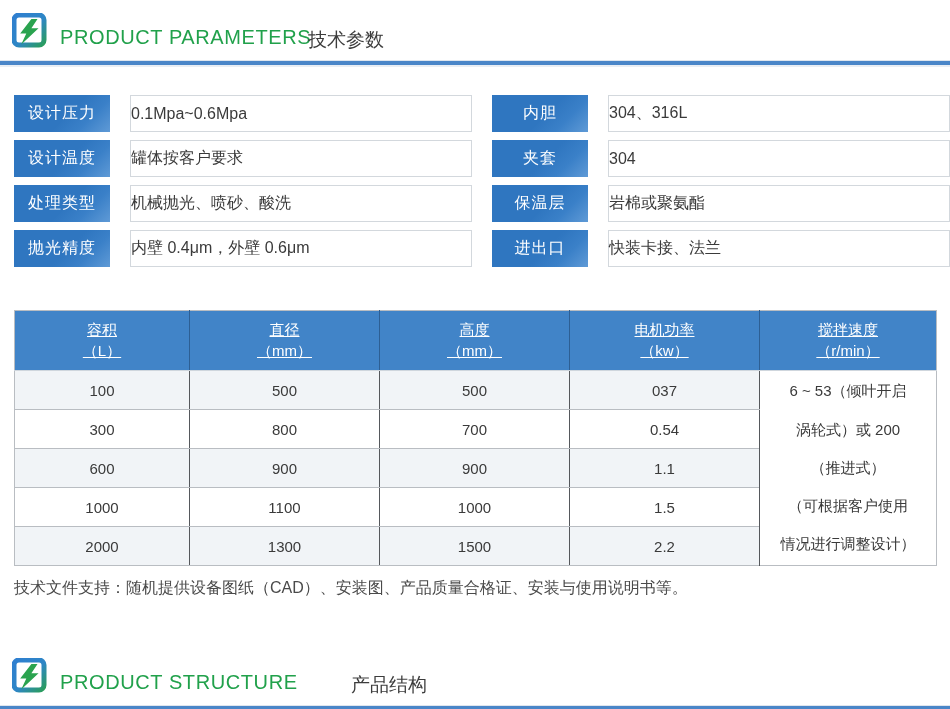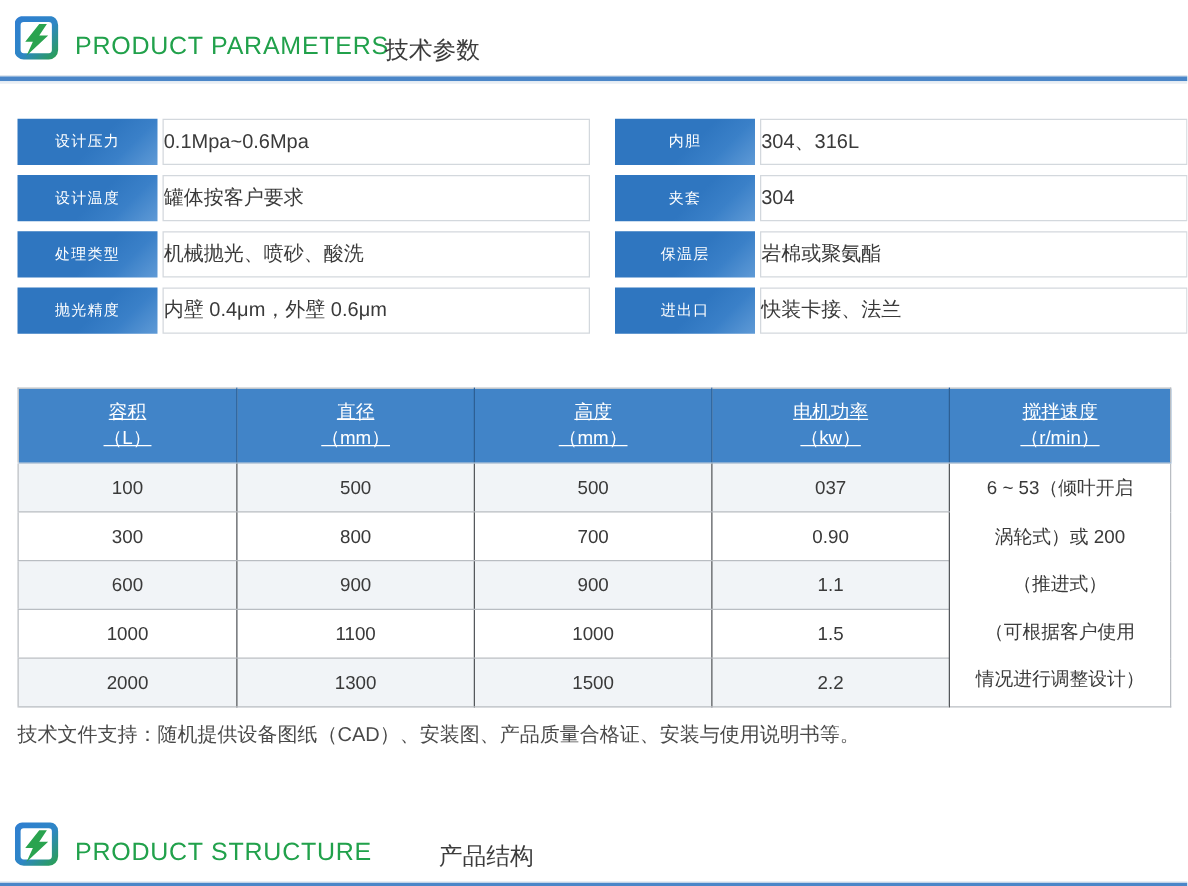--- a/index.html
+++ b/index.html
@@ -40,23 +40,23 @@
   }
 
   
   .params { position: absolute; left: 0; top: 95px; width: 950px; height: 190px; }
   .param-col { position: absolute; top: 0; width: 458px; }
   .param-col.left  { left: 14px; }
   .param-col.right { left: 492px; }
   .param-row { position: relative; height: 37px; margin-bottom: 8px; }
   .param-label {
     position: absolute; left: 0; top: 0;
-    width: 112px; height: 37px;
+    width: 96px; height: 37px;
     background: linear-gradient(135deg,#2f76c0 0%,#2f76c0 55%,#3a80c8 75%,#5f9ad6 100%);
-    color: #ffffff; font-size: 12px;
+    color: #ffffff; font-size: 16px;
     display: flex; align-items: center; justify-content: center;
     letter-spacing: 1px;
   }
   .param-value {
     position: absolute; left: 116px; top: 0;
     right: 0; height: 37px;
     border: 1px solid #d3d8dd;
     background: #ffffff;
     display: flex; align-items: center;
     padding-left: 0;
@@ -221,21 +221,21 @@
           <div>涡轮式）或 200</div>
           <div>（推进式）</div>
           <div>（可根据客户使用</div>
           <div>情况进行调整设计）</div>
         </td>
       </tr>
       <tr>
         <td>300</td>
         <td>800</td>
         <td>700</td>
-        <td>0.90</td>
+        <td>0.54</td>
       </tr>
       <tr>
         <td>600</td>
         <td>900</td>
         <td>900</td>
         <td>1.1</td>
       </tr>
       <tr>
         <td>1000</td>
         <td>1100</td>

